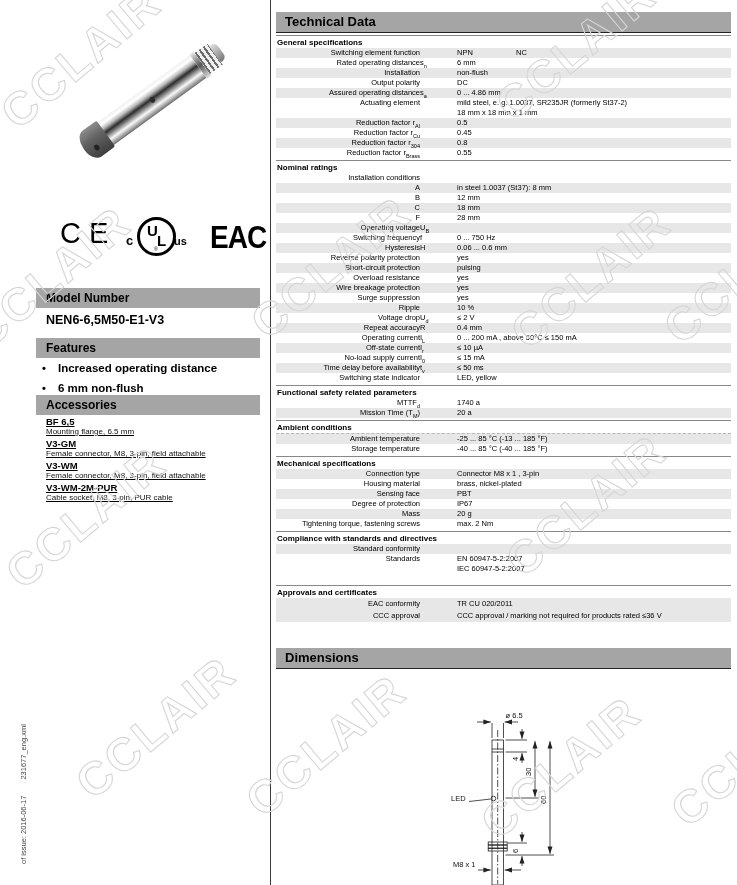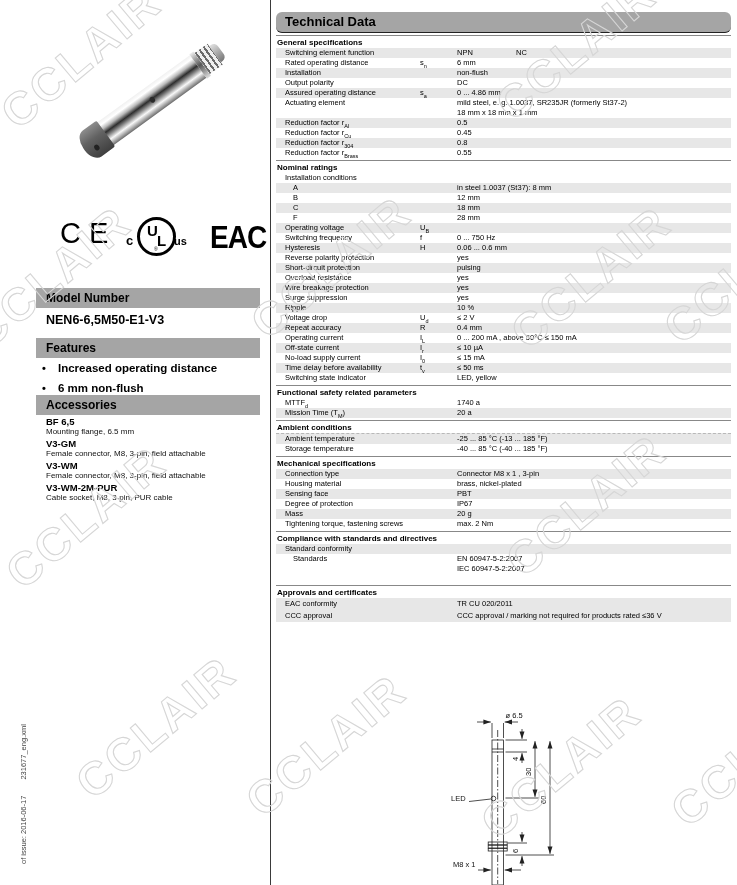--- a/index.html
+++ b/index.html
@@ -43,36 +43,36 @@
   .ul-us{position:absolute;left:48px;top:19px;font-weight:bold;font-size:11px;text-align:center;}
   .eac{position:absolute;left:210px;top:219px;font-size:28px;font-weight:bold;letter-spacing:-1px;
        transform:scaleY(1.15);transform-origin:left top;z-index:2;}
 
   .lbar{position:absolute;left:36px;width:214px;background:#a5a5a5;color:#000;font-weight:bold;
         font-size:12px;padding:3px 0 3px 10px;z-index:2;}
   .model-no{position:absolute;left:46px;top:313px;font-size:12.5px;font-weight:bold;z-index:2;}
   .features{position:absolute;left:42px;top:358px;width:210px;z-index:2;}
   .feat{display:flex;font-size:11.5px;font-weight:bold;line-height:20px;}
   .feat .bullet{width:16px;font-size:11px;}
-  .accessories{position:absolute;left:46px;top:417px;width:208px;z-index:2;}
+  .accessories{position:absolute;left:46px;top:417px;width:208px;z-index:2;text-decoration:underline;}
   .acc-item{margin-bottom:3px;}
   .acc-name{font-size:9.5px;font-weight:bold;line-height:10px;}
   .acc-desc{font-size:8px;line-height:9px;color:#111;}
 
   
   .rcol{position:absolute;left:276px;top:12px;width:455px;z-index:2;}
   .title-bar{background:#a5a5a5;font-weight:bold;font-size:13px;padding:2px 0 3px 9px;
-             border-bottom:1.5px solid #222;border-radius:6px;}
+             border-bottom:1.5px solid #222;}
   .sec{font-size:8px;font-weight:bold;padding:2px 0 1px 1px;border-top:1px solid #888;margin-top:2px;line-height:9px;}
   .trow{display:flex;min-height:10px;line-height:10px;font-size:7.5px;}
   .trow.sh{background:#e7e7e7;}
   .trow.big{min-height:12px;line-height:12px;}
   .trow.dash{border-top:1px dashed #b8b8b8;}
   .rgap{height:9px;}
-  .lbl{flex:0 0 135px;padding-left:9px;}
+  .lbl{flex:0 0 135px;padding-left:9px;text-align:right;}
   .lbl.in2{padding-left:17px;flex-basis:127px;}
   .sym{flex:0 0 37px;}
   .val{flex:1;}
   .val .v1{display:inline-block;min-width:59px;}
   sub{font-size:5.5px;line-height:0;}
 
   .dim-bar{position:absolute;left:276px;top:648px;width:446px;background:#a5a5a5;font-weight:bold;
            font-size:13px;padding:2px 0 3px 9px;border-bottom:1.5px solid #222;z-index:2;}
   .dim-svg{position:absolute;left:276px;top:668px;width:455px;height:217px;z-index:2;}
   .dim-svg text{font-family:"Liberation Sans","DejaVu Sans",sans-serif;font-size:7.5px;fill:#111;}
@@ -397,20 +397,21 @@
           <div class="val"><span>TR CU 020/2011</span></div>
         </div>
         <div class="trow sh big">
           <div class="lbl">CCC approval</div>
           <div class="sym"></div>
           <div class="val"><span>CCC approval / marking not required for products rated ≤36 V</span></div>
         </div>
       </div>
   </div>
 
+  <div class="dim-bar">Dimensions</div>
 
   <svg class="dim-svg" viewBox="0 0 455 217">
     <defs>
       <marker id="ar" markerWidth="9" markerHeight="7" refX="7.4" refY="3" orient="auto-start-reverse" markerUnits="userSpaceOnUse">
         <path d="M0,0.5 L7.5,3 L0,5.5 Z" fill="#222"></path>
       </marker>
     </defs>
 
     <line x1="221.7" y1="62" x2="221.7" y2="216" stroke="#555" stroke-width="0.7" stroke-dasharray="7 2 1.5 2"></line>
 

